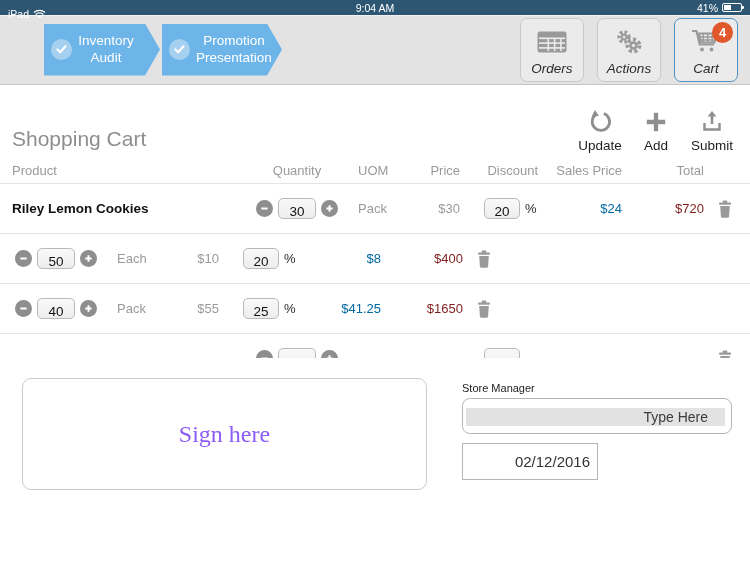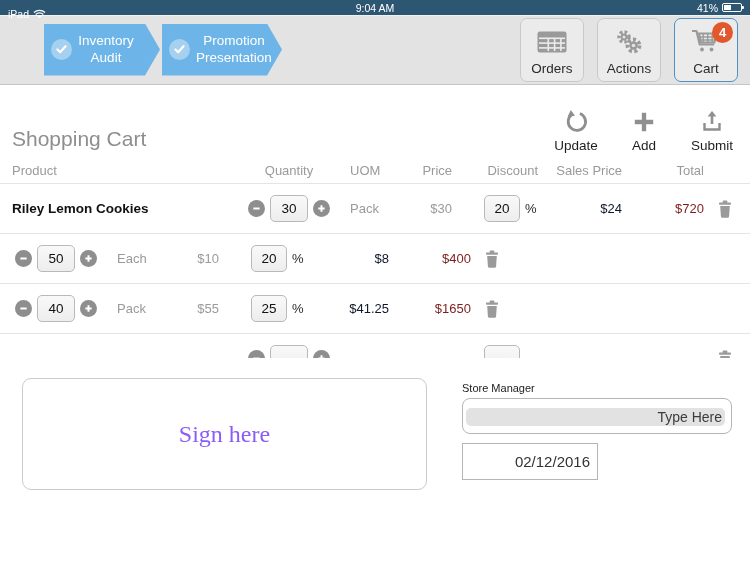--- a/index.html
+++ b/index.html
@@ -54,82 +54,82 @@
   .chevron-step.step-2 { width:120px; }
 
   .toolbar-buttons { margin-left:auto; display:flex; gap:13px; }
   .tool-btn {
     width:64px; height:64px; background:#ebebeb; border:1px solid #c9c9c9;
     border-radius:7px; display:flex; flex-direction:column; align-items:center;
     justify-content:flex-end; padding-bottom:5px; position:relative; cursor:pointer;
   }
   .tool-btn.selected { border:1.5px solid #4e92c5; }
   .tool-btn .tool-icon { flex:1; display:flex; align-items:center; justify-content:center; padding-top:4px; }
-  .tool-btn .tool-label { font-size:13.5px; color:#2a2a2a; }
+  .tool-btn .tool-label { font-size:13.5px; color:#2a2a2a;font-style:italic; }
   .badge {
     position:absolute; top:3px; right:4px; min-width:21px; height:21px;
     background:#e2582d; color:#fff; border-radius:50%; font-size:13px; font-weight:bold;
     display:flex; align-items:center; justify-content:center;
   }
 
   
   .cart-header { height:72px; display:flex; align-items:flex-end; padding:0 14px 0 12px; }
   .cart-title { font-size:21px; color:#8e8e8e; padding-bottom:6px; }
-  .cart-actions { margin-left:auto; display:flex; gap:20px; }
+  .cart-actions { margin-left:auto; display:flex; gap:8px; }
   .icon-btn { display:flex; flex-direction:column; align-items:center; gap:3px; cursor:pointer; min-width:48px; padding-bottom:4px; }
   .icon-btn .icon-btn-label { font-size:13.5px; color:#1e1e1e; }
 
   
   .cart-table { height:201px; overflow:hidden; }
   .trow { display:flex; align-items:center; padding:0 12px; }
   .thead { height:26px; color:#9a9a9a; font-size:13px; }
   .tbody-row { height:49px; font-size:13px; }
   .sep { height:1px; background:#e4e4e4; }
   .col-product { flex:1; }
   .tbody-row .col-product { font-weight:bold; color:#111; font-size:13.5px; }
   .col-qty { width:88px; display:flex; align-items:center; justify-content:center; gap:5px; }
   .thead .col-qty { justify-content:center; }
   .col-uom { width:56px; margin-left:13px; padding-left:4px; color:#9a9a9a; }
   .col-price { width:50px; text-align:right; color:#9a9a9a; }
-  .col-discount { width:60px; margin-left:32px; display:flex; align-items:center; gap:5px; }
+  .col-discount { width:60px; margin-left:24px; display:flex; align-items:center; gap:5px; }
   .thead .col-discount { display:block; text-align:right; padding-right:6px; }
-  .col-sales { width:72px; margin-left:8px; text-align:right; color:#0f172a; padding-right:2px; }
+  .col-sales { width:72px; margin-left:8px; text-align:right; color:#0369a1; padding-right:2px; }
   .col-total { width:74px; margin-left:6px; text-align:right; color:#7f1d1d; }
   .col-trash { width:26px; margin-left:8px; display:flex; justify-content:center; cursor:pointer; }
   .thead .col-uom, .thead .col-price, .thead .col-sales, .thead .col-total { color:#9a9a9a; }
   .pct { color:#2a2a2a; }
 
   .stepper-btn {
     width:17px; height:17px; border-radius:50%; background:#8e8e8e; color:#fff;
     display:flex; align-items:center; justify-content:center; cursor:pointer; flex:0 0 auto;
   }
   .num-box {
-    width:38px; height:27px; border:1px solid #b9b9b9; border-radius:5px;
+    width:38px; height:21px; border:1px solid #b9b9b9; border-radius:5px;
     background:linear-gradient(#f9f9f9,#ededed); color:#111;
     font-size:13.5px; text-align:center; line-height:25px;
   }
   .num-box.small { width:36px; }
 
   
   .bottom { flex:1; display:flex; padding:20px 18px 0 22px; }
   .sig-box {
     width:405px; height:112px; border:1.5px solid #ccc; border-radius:9px;
     display:flex; align-items:center; justify-content:center; cursor:crosshair;
   }
   .sig-placeholder { font-size:24px; color:#8b5cf6;font-family:Liberation Serif, serif; }
   .manager-col { margin-left:35px; width:270px; padding-top:4px; }
   .manager-label { font-size:11px; color:#222; margin-bottom:4px; }
   .manager-input {
     height:36px; border:1px solid #b5b5b5; border-radius:8px; background:#fff;
     position:relative; cursor:text;
   }
   .manager-inner {
     position:absolute; left:3px; right:6px; top:9px; height:18px;
-    background:#e2e2e2; border-radius:5px;
-    display:flex; align-items:center; justify-content:flex-end; padding-right:3px;
+    background:#e2e2e2; border-radius:0;
+    display:flex; align-items:center; justify-content:flex-end; padding-right:17px;
   }
   .manager-placeholder { font-size:14px; color:#3c3c3c; }
   .date-box {
     margin-top:9px; width:136px; height:37px; border:1px solid #b5b5b5; border-radius:0;
     background:#fff; display:flex; align-items:center; justify-content:flex-end;
     padding-right:7px; cursor:pointer;
   }
   .date-value { font-size:15px; color:#333; }
 
   svg { display:block; }

